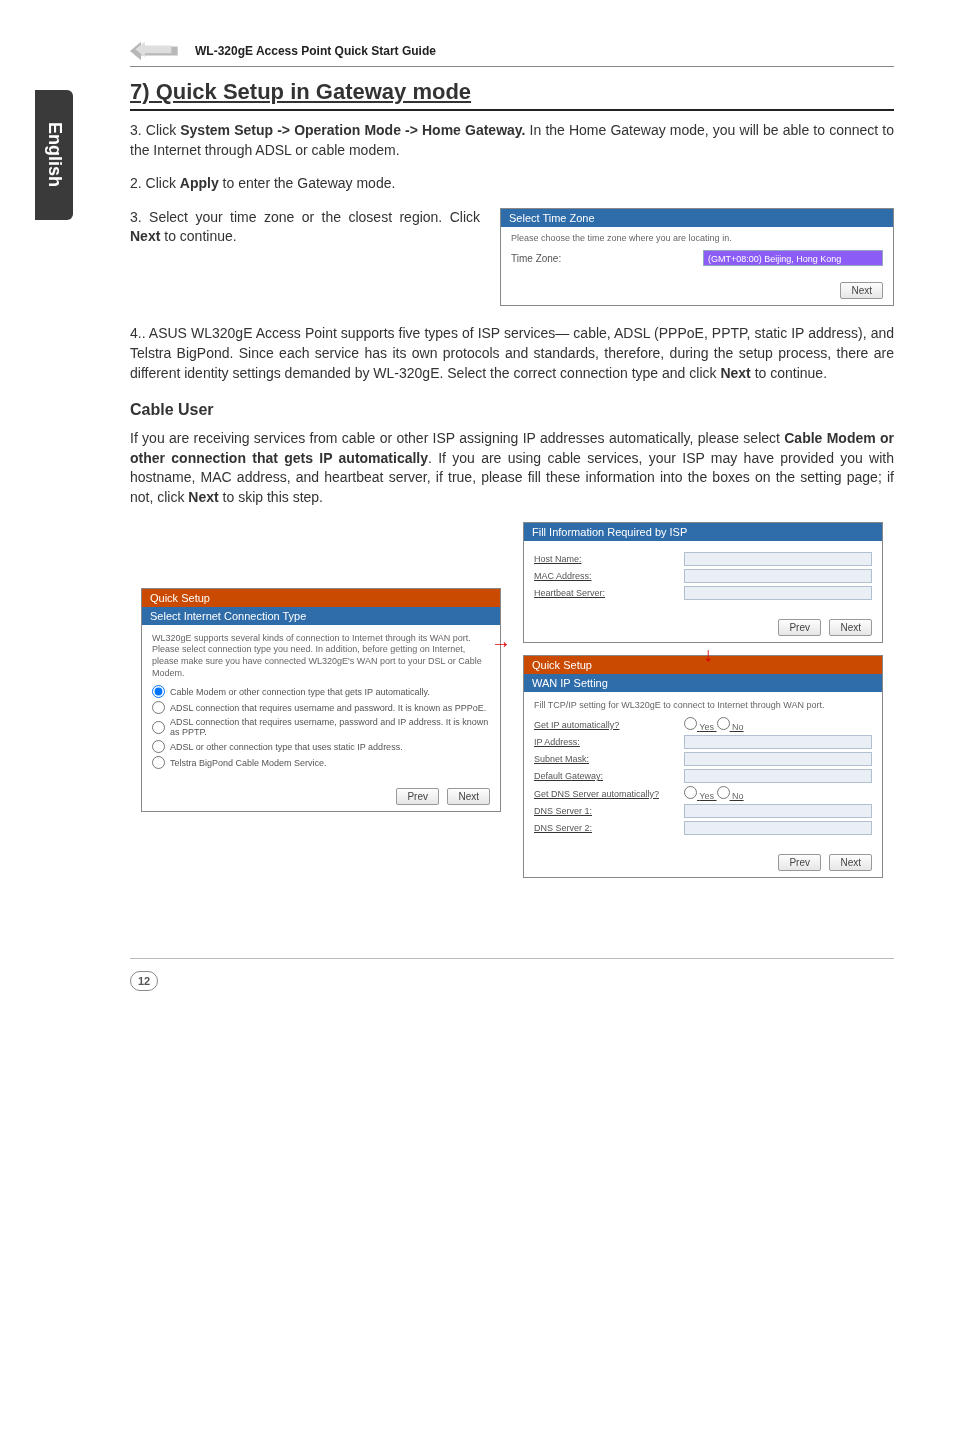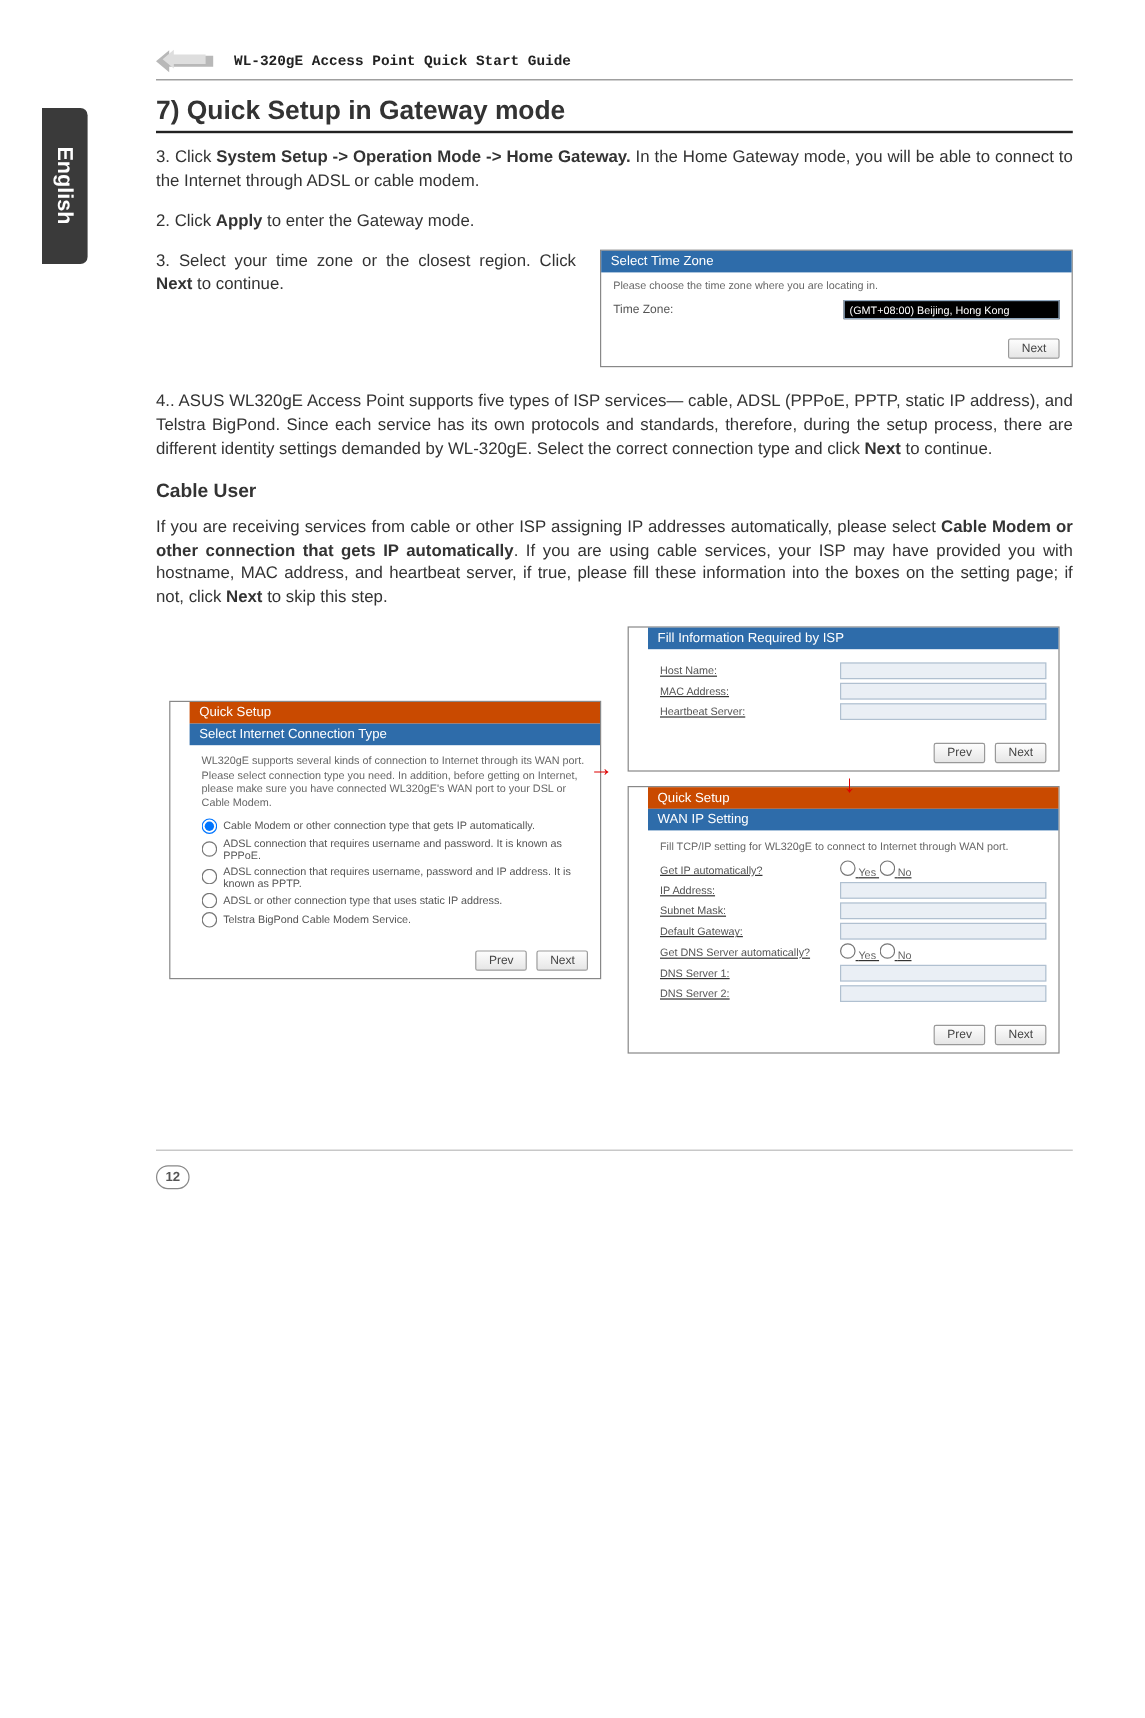--- a/index.html
+++ b/index.html
@@ -53,28 +53,28 @@
     position: relative;
   }
   .header-bar .arrow-icon svg {
     width: 100%;
     height: 100%;
   }
   .guide-title {
     font-weight: bold;
     font-size: 12px;
     color: #222;
-    font-family: Liberation Mono, monospace;
   }
   h2.section-heading {
     font-size: 22px;
     font-weight: bold;
     border-bottom: 2px solid #222;
     padding-bottom: 4px;
     margin-bottom: 10px;
+    text-decoration: underline;
   }
   p.body {
     font-size: 14px;
     line-height: 1.4;
     margin-bottom: 14px;
     text-align: justify;
   }
   p.body b {
     font-weight: bold;
   }
@@ -112,21 +112,21 @@
     margin: 4px 0;
   }
   .panel-row .label {
     flex: 1;
     font-size: 10px;
     color: #555;
   }
   .panel-row .field {
     flex: 0 0 180px;
     height: 16px;
-    background: #000000;
+    background: #8b5cf6;
     border: 1px solid #90a8c0;
   }
   .btn-row {
     text-align: right;
     padding: 6px 10px;
   }
   .btn {
     display: inline-block;
     border: 1px solid #999;
     background: linear-gradient(#fdfdfd, #e6e6e6);
@@ -143,21 +143,20 @@
   }
   .shots-row {
     display: flex;
     gap: 22px;
     justify-content: center;
     margin-top: 8px;
   }
   .shot {
     border: 1px solid #888;
     width: 360px;
-    padding-left: 16px;
   }
   .shot .panel-header {
     font-size: 11px;
   }
   .shot .panel-body {
     padding: 8px 10px;
   }
   .shot-note {
     font-size: 9px;
     color: #666;

